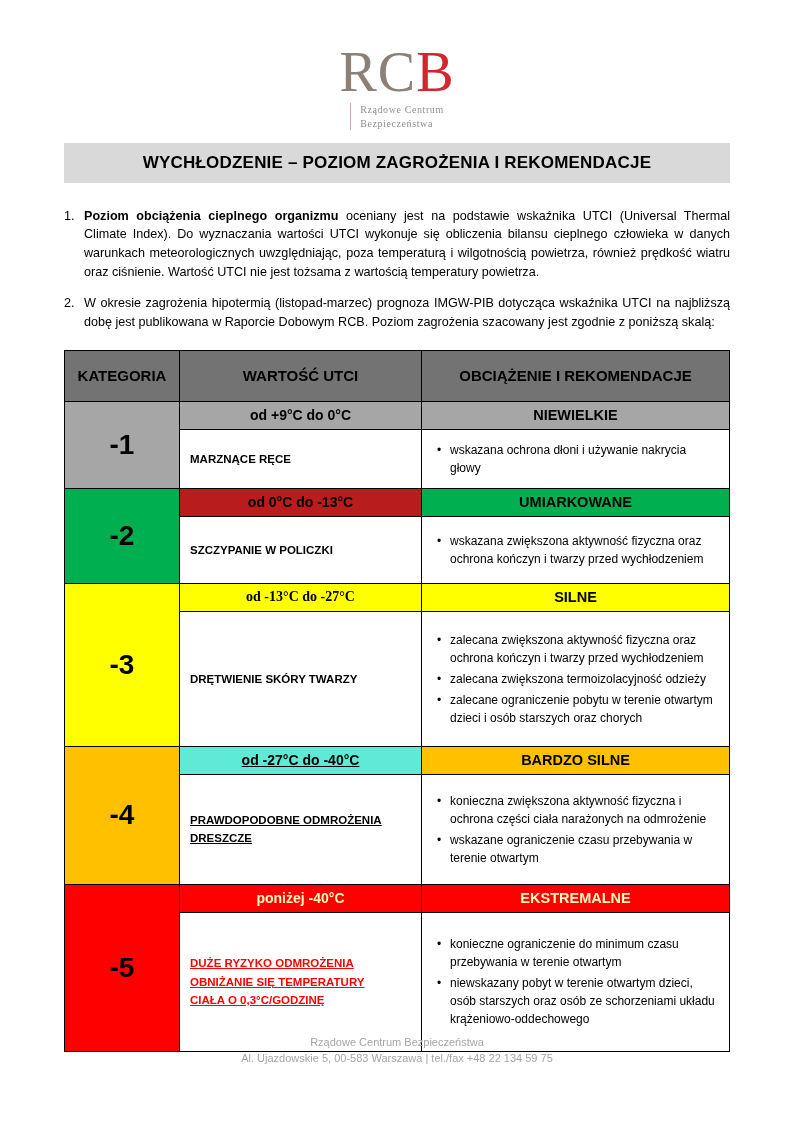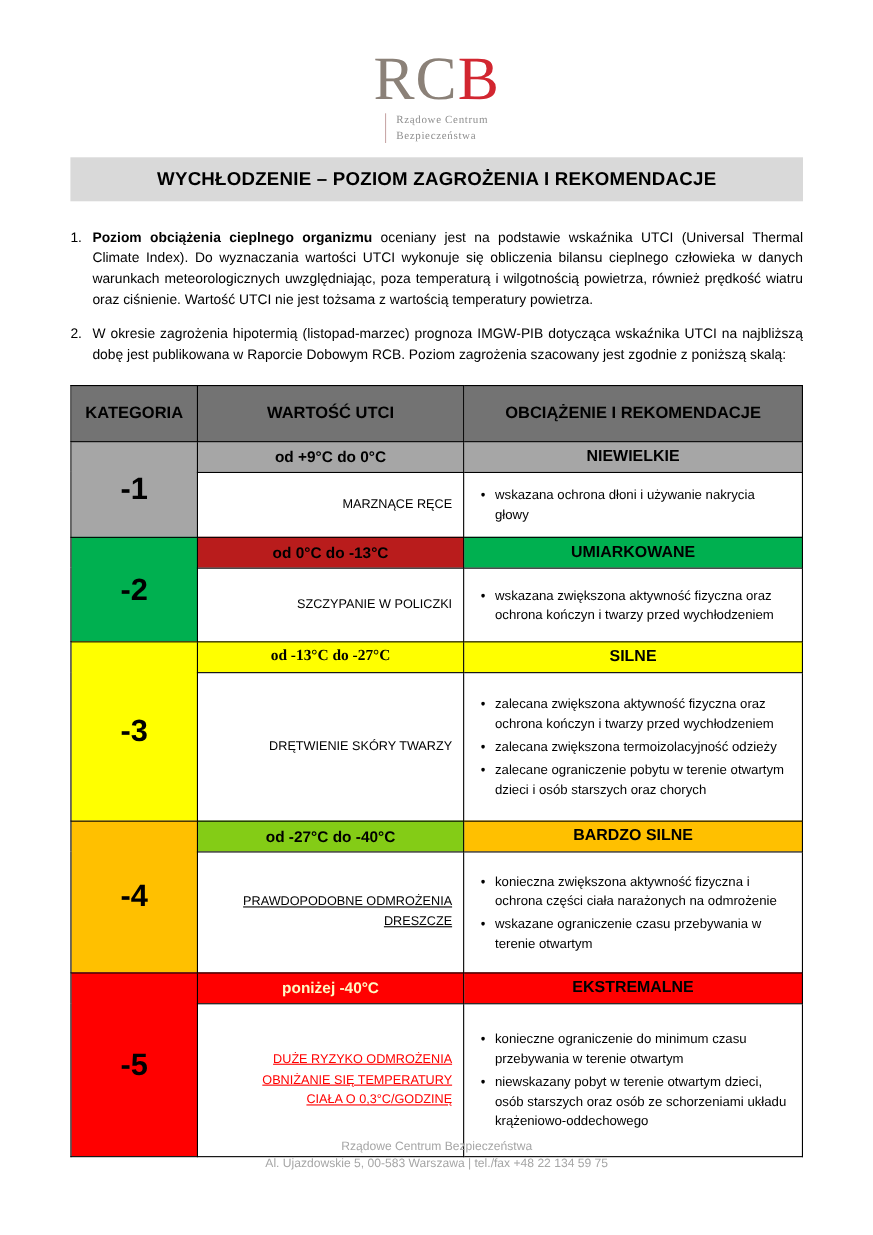--- a/index.html
+++ b/index.html
@@ -29,21 +29,21 @@
   .intro-num{flex:0 0 20px}
   .intro-text{flex:1;text-align:justify}
 
   
   table.scale{width:100%;border-collapse:collapse;margin-top:18px;table-layout:fixed}
   .scale th,.scale td{border:1px solid #000}
   .scale th{height:48px;font-size:15px;text-align:center;background:#737373}
   td.cat{font-size:28px;font-weight:bold;text-align:center}
   td.range{font-weight:bold;font-size:14px;text-align:center;height:23px;padding:2px}
   td.level{font-weight:bold;font-size:14.5px;text-align:center;height:23px;padding:2px}
-  td.symptom{font-weight:normal;font-size:11.5px;text-align:right;white-space:pre-line;
+  td.symptom{font-weight:bold;font-size:11.5px;text-align:left;white-space:pre-line;
     padding:4px 10px;line-height:1.6}
   td.symptom.u{text-decoration:underline}
   td.recs{padding:8px 12px;font-size:12px;vertical-align:middle}
   .recs ul{margin:0;padding:0;list-style:none}
   .recs li{position:relative;padding-left:16px;margin:3px 0;line-height:1.5}
   .recs li::before{content:"•";position:absolute;left:3px}
   tr.c1 > td{height:37px}
   tr.c2 > td{height:50px}
   tr.c3 > td{height:118px}
   tr.c4 > td{height:93px}
@@ -133,38 +133,38 @@
           <ul>
             <li>zalecana zwiększona aktywność fizyczna oraz ochrona kończyn i twarzy przed wychłodzeniem</li>
             <li>zalecana zwiększona termoizolacyjność odzieży</li>
             <li>zalecane ograniczenie pobytu w terenie otwartym dzieci i osób starszych oraz chorych</li>
           </ul>
         </td>
       </tr>
 
       <tr>
         <td class="cat" rowspan="2" style="background-color: rgb(255, 192, 0);">-4</td>
-        <td class="range" style="background-color: #84cc16; color: rgb(0, 0, 0);">od -27°C do -40°C</td>
+        <td class="range" style="background-color: #5eead4; color: rgb(0, 0, 0); text-decoration: underline;">od -27°C do -40°C</td>
         <td class="level" style="background-color: rgb(255, 192, 0); color: rgb(0, 0, 0);">BARDZO SILNE</td>
       </tr>
       <tr class="c4">
         <td class="symptom u">PRAWDOPODOBNE ODMROŻENIA
 DRESZCZE</td>
         <td class="recs">
           <ul>
             <li>konieczna zwiększona aktywność fizyczna i ochrona części ciała narażonych na odmrożenie</li>
             <li>wskazane ograniczenie czasu przebywania w terenie otwartym</li>
           </ul>
         </td>
       </tr>
 
       <tr>
         <td class="cat" rowspan="2" style="background-color: rgb(255, 0, 0);">-5</td>
         <td class="range" style="background-color: rgb(255, 0, 0); color: #fef9c3;">poniżej -40°C</td>
-        <td class="level" style="background-color: rgb(255, 0, 0); color: #000000; text-align: center;">EKSTREMALNE</td>
+        <td class="level" style="background-color: rgb(255, 0, 0); color: #fef9c3; text-align: center;">EKSTREMALNE</td>
       </tr>
       <tr class="c5">
         <td class="symptom u" style="color: rgb(255, 0, 0);">DUŻE RYZYKO ODMROŻENIA
 OBNIŻANIE SIĘ TEMPERATURY
 CIAŁA O 0,3°C/GODZINĘ</td>
         <td class="recs">
           <ul>
             <li>konieczne ograniczenie do minimum czasu przebywania w terenie otwartym</li>
             <li>niewskazany pobyt w terenie otwartym dzieci, osób starszych oraz osób ze schorzeniami układu krążeniowo-oddechowego</li>
           </ul>

